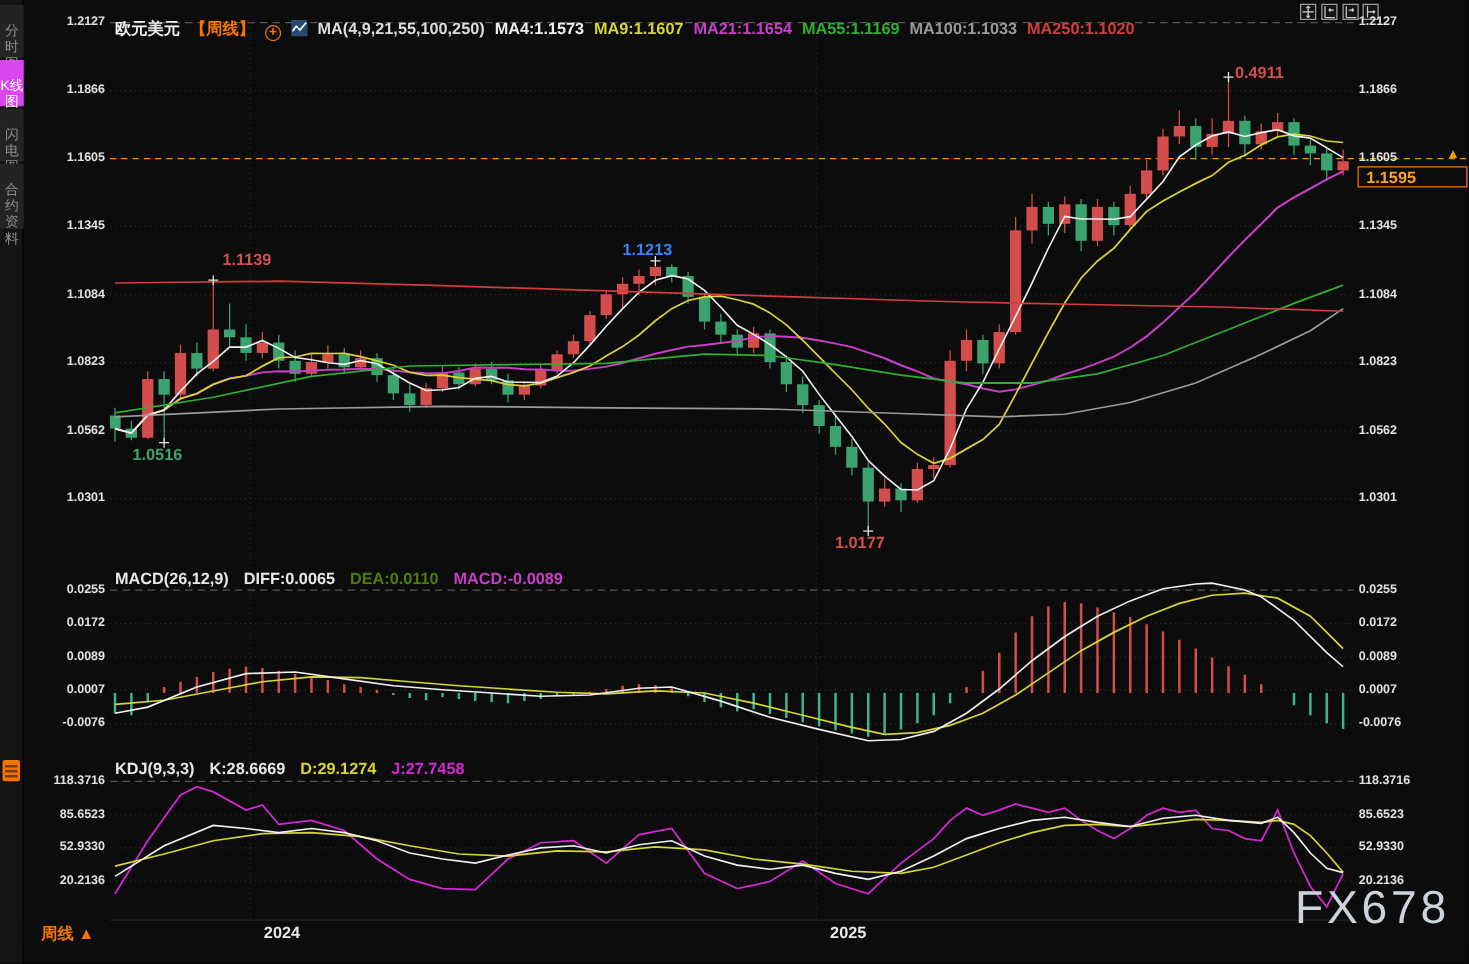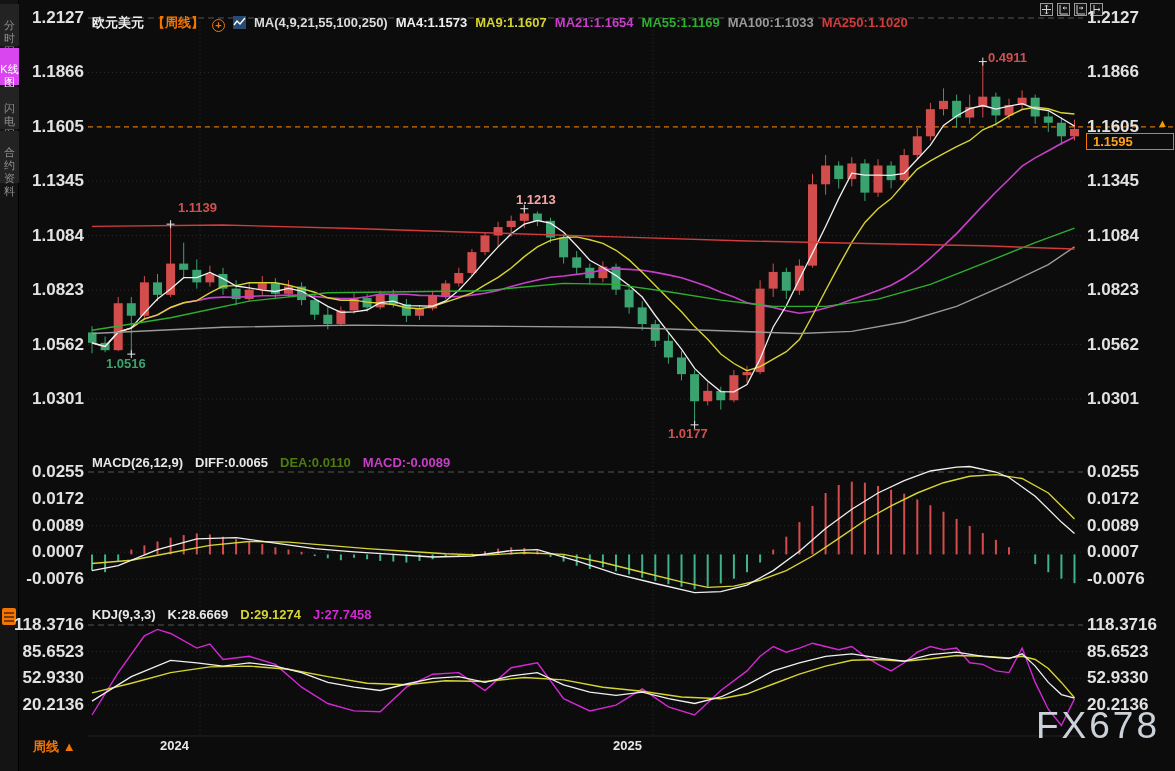--- a/index.html
+++ b/index.html
@@ -26,38 +26,38 @@
   #header span { margin-right:8px;margin-top:14px; }
   .sym { color:#f0f0f0; }
   .period { color:#f57500; }
   .plus-circle { display:inline-block; width:13px; height:13px; line-height:11px; text-align:center;
      border:1px solid #f57500; border-radius:50%; color:#f57500; font-size:11px; font-weight:bold; vertical-align:-2px;}
   .chart-mini { display:inline-block; width:13px; height:13px; background:#274a72; vertical-align:-2px; position:relative; }
   .malabel { color:#dcdcdc; font-weight:bold;text-align:center; }
   
   .nav-ico { position:absolute; top:3px; width:13px; height:13px; border:1px solid #9a9a9a; background:#141414; cursor:pointer; }
   
-  .tick { position:absolute; font-weight:bold; color:#e2e2e2; font-size:17px; height:15px; line-height:15px; }
+  .tick { position:absolute; font-weight:bold; color:#e2e2e2; font-size:10px; height:15px; line-height:15px; }
   .tick.l { left:0; width:84px; text-align:right; }
   .tick.r { left:1087px; width:86px; text-align:left; }
   
   .ann { position:absolute; font-weight:bold; font-size:13px; white-space:nowrap; }
   
   .pane-legend { position:absolute; left:92px; white-space:nowrap; font-weight:bold; font-size:13px; }
   .pane-legend span { margin-right:12px; }
   
   #price-tag {
     left:1086px; top:133px; width:88px; height:17px; border:1px solid #f57500;
     background:#0c0c0c; color:#ffa11a; font-weight:bold; line-height:15px; padding-left:6px; z-index:5;
   }
   #price-arrow { left:1157px; top:117px; color:#f59b00; font-size:11px; z-index:5; }
   
   #xaxis-strip { left:19px; top:737px; width:1156px; height:17px; background:#0c0c0c; }
   #period-label { position:absolute; left:14px; top:1px; color:#f57500; font-weight:bold; cursor:pointer; }
-  .year-label { position:absolute; top:1px; width:80px; text-align:left; color:#e8e8e8; font-weight:bold; }
+  .year-label { position:absolute; top:1px; width:80px; text-align:right; color:#e8e8e8; font-weight:bold; }
   
   #toolbar { left:0; top:754px; width:1175px; height:17px; background:#101010; border-top:1px solid #262626; display:flex; align-items:stretch; }
   #toolbar-corner { width:25px; background:#0a0a0a; border-right:1px solid #1e1e1e; }
   .tb-btn { padding:0 11px; line-height:16px; font-size:12px; border-right:1px solid #000; cursor:pointer;
             background:#1d1d1d; color:#e8e8e8; font-weight:bold; white-space:nowrap; }
   .tb-btn.active { background:#f57500; color:#161616; }
   .tb-btn.vip { color:#ff8a1e; }
   .tb-btn.dim { color:#b0b0b0; }
   
   #watermark { left:1036px; top:705px; font-size:37px; color:#ccd2da; letter-spacing:3px; z-index:4; }
@@ -445,21 +445,21 @@
       <div class="tick r" style="top: 617px;">118.3716</div>
       <div class="tick l" style="top: 643.666px;">85.6523</div>
       <div class="tick r" style="top: 643.666px;">85.6523</div>
       <div class="tick l" style="top: 670.332px;">52.9330</div>
       <div class="tick r" style="top: 670.332px;">52.9330</div>
       <div class="tick l" style="top: 696.999px;">20.2136</div>
       <div class="tick r" style="top: 696.999px;">20.2136</div>
     </div>
 
   <div class="ann" style="left:178px; top:200px; color:#d05050">1.1139</div>
-  <div class="ann" style="left:516px; top:192px; color:#fca5a5">1.1213</div>
+  <div class="ann" style="left:498px; top:192px; color:#3b82f6">1.1213</div>
   <div class="ann" style="left:988px; top:50px; color:#d05050">0.4911</div>
   <div class="ann" style="left:106px; top:356px; color:#3aa36f">1.0516</div>
   <div class="ann" style="left:668px; top:426px; color:#d05050">1.0177</div>
 
   <div id="price-arrow" class="abs">▲</div>
   <div id="price-tag" class="abs">1.1595</div>
 
   <div class="pane-legend" style="top:455px">
     <span style="color:#e8e8e8">MACD(26,12,9)</span><span style="color:#e8e8e8">DIFF:0.0065</span><span style="color:#4d7c0f">DEA:0.0110</span><span style="color:#c93ec9">MACD:-0.0089</span>
   </div>

